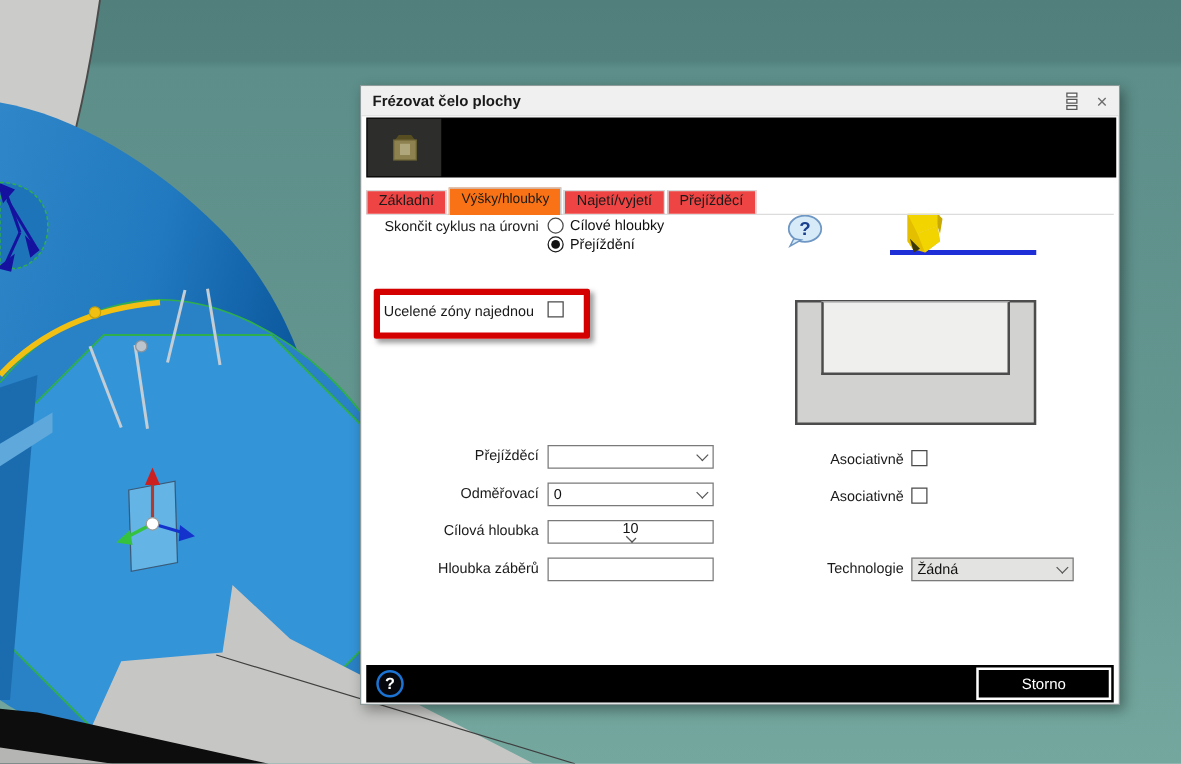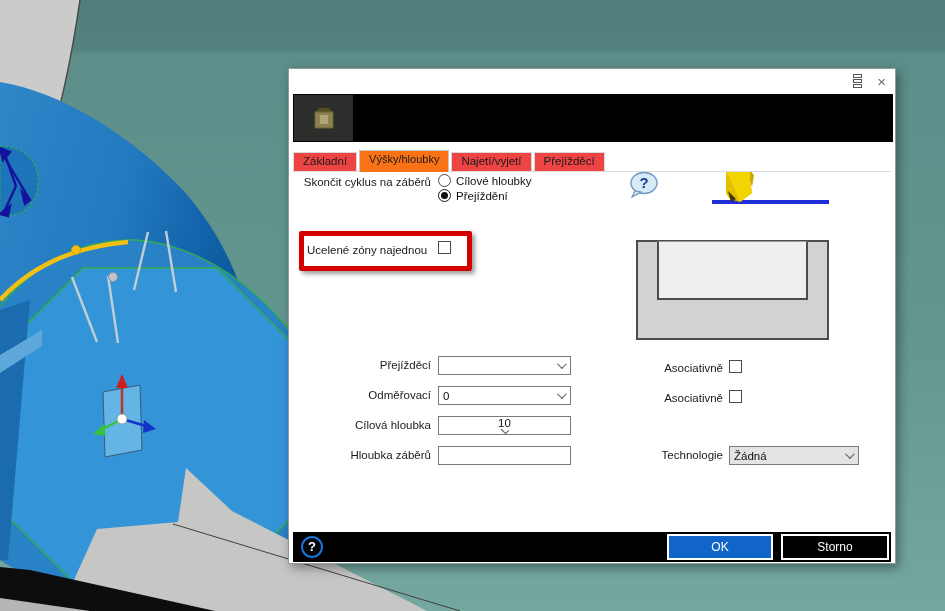--- a/index.html
+++ b/index.html
@@ -157,20 +157,23 @@
         <path d="M97,529 L178,522 L186,468 L232,511 L427,611 L60,611 Z" fill="#c6c6c4"></path>
         <line x1="173" y1="524" x2="460" y2="611" stroke="#3f3f3f" stroke-width="1"></line>
         <polygon points="0,567 30,570 215,611 0,611" fill="#0d0d0d"></polygon>
         <polygon points="0,598 90,611 0,611" fill="#b5b5b3"></polygon>
       </g>
     </svg>
   </div>
 
   <div class="dialog">
 
+    <div class="titlebar">
+      <span class="title">Frézovat čelo plochy</span>
+    </div>
     <div class="win-icons">
       <span class="stack-icon">
           <i></i>
           <i></i>
           <i></i>
         </span>
       <span class="close-x">×</span>
     </div>
 
     <div class="banner">
@@ -184,21 +187,21 @@
     </div>
 
     <div class="tab-line"></div>
     <div class="tabs">
       <div class="tab">Základní</div>
       <div class="tab active">Výšky/hloubky</div>
       <div class="tab">Najetí/vyjetí</div>
       <div class="tab">Přejížděcí</div>
     </div>
 
-    <div class="label-r" style="left:10px; top:107px; width:132px;">Skončit cyklus na záběrů</div>
+    <div class="label-r" style="left:10px; top:107px; width:132px;">Skončit cyklus na úrovni</div>
     <span class="radio" style="left:149px; top:105px;"></span>
     <span class="radio-label" style="left:167px; top:106px;">Cílové hloubky</span>
     <span class="radio checked" style="left:149px; top:120px;"></span>
     <span class="radio-label" style="left:167px; top:121px;">Přejíždění</span>
 
     <div class="help-bubble">
       <svg width="32" height="28" viewBox="0 0 32 28">
         <ellipse cx="15" cy="12" rx="13" ry="10.5" fill="#d6eaf8" stroke="#6f97c4" stroke-width="1.4"></ellipse>
         <path d="M6,20 L3,26 L12,21 Z" fill="#d6eaf8" stroke="#6f97c4" stroke-width="1.2"></path>
         <text x="15" y="17" text-anchor="middle" font-size="15" font-weight="bold" fill="#1b3f8f">?</text>
@@ -252,17 +255,16 @@
     <span class="checkbox" style="left:440px; top:321px;"></span>
 
     <div class="label-r" style="left:334px; top:380px; width:100px;">Technologie</div>
     <div class="combo gray" style="left:440px; top:377px; width:130px;">
       <span class="val">Žádná</span>
       <span class="chev"></span>
     </div>
 
     <div class="footer">
       <div class="footer-help">?</div>
-      <div class="btn btn-ok">OK</div>
       <div class="btn btn-cancel">Storno</div>
     </div>
   </div>
 </div>
 
 </body></html>

